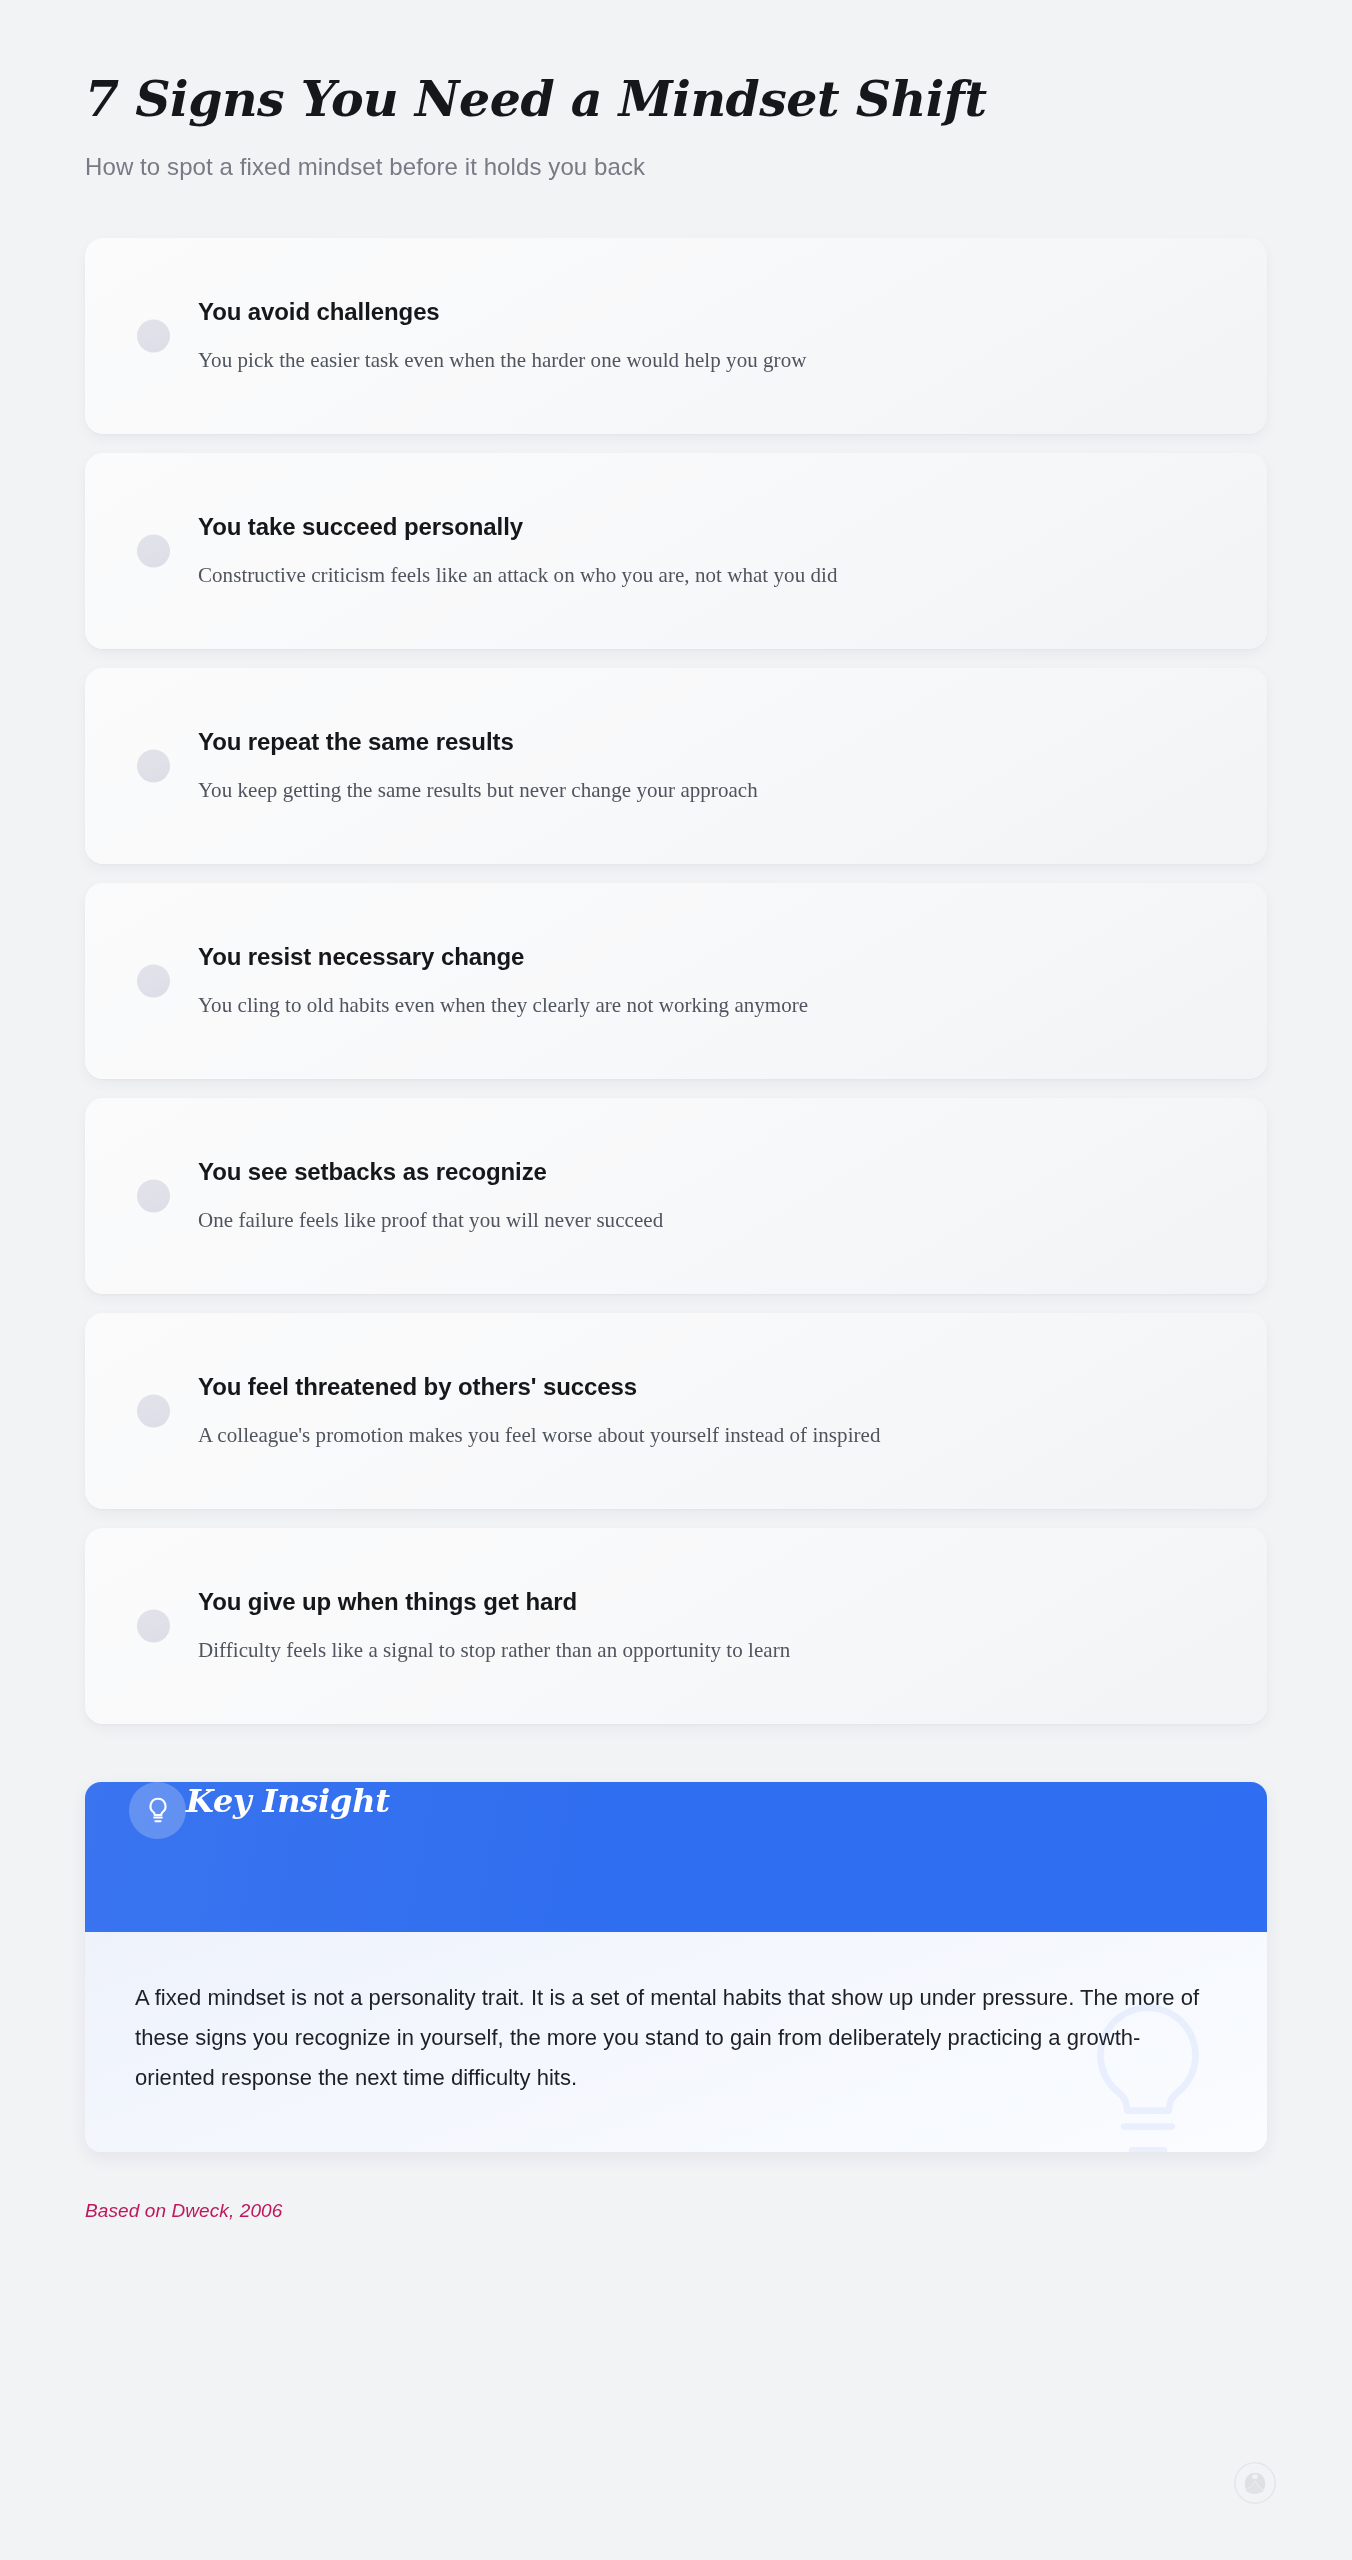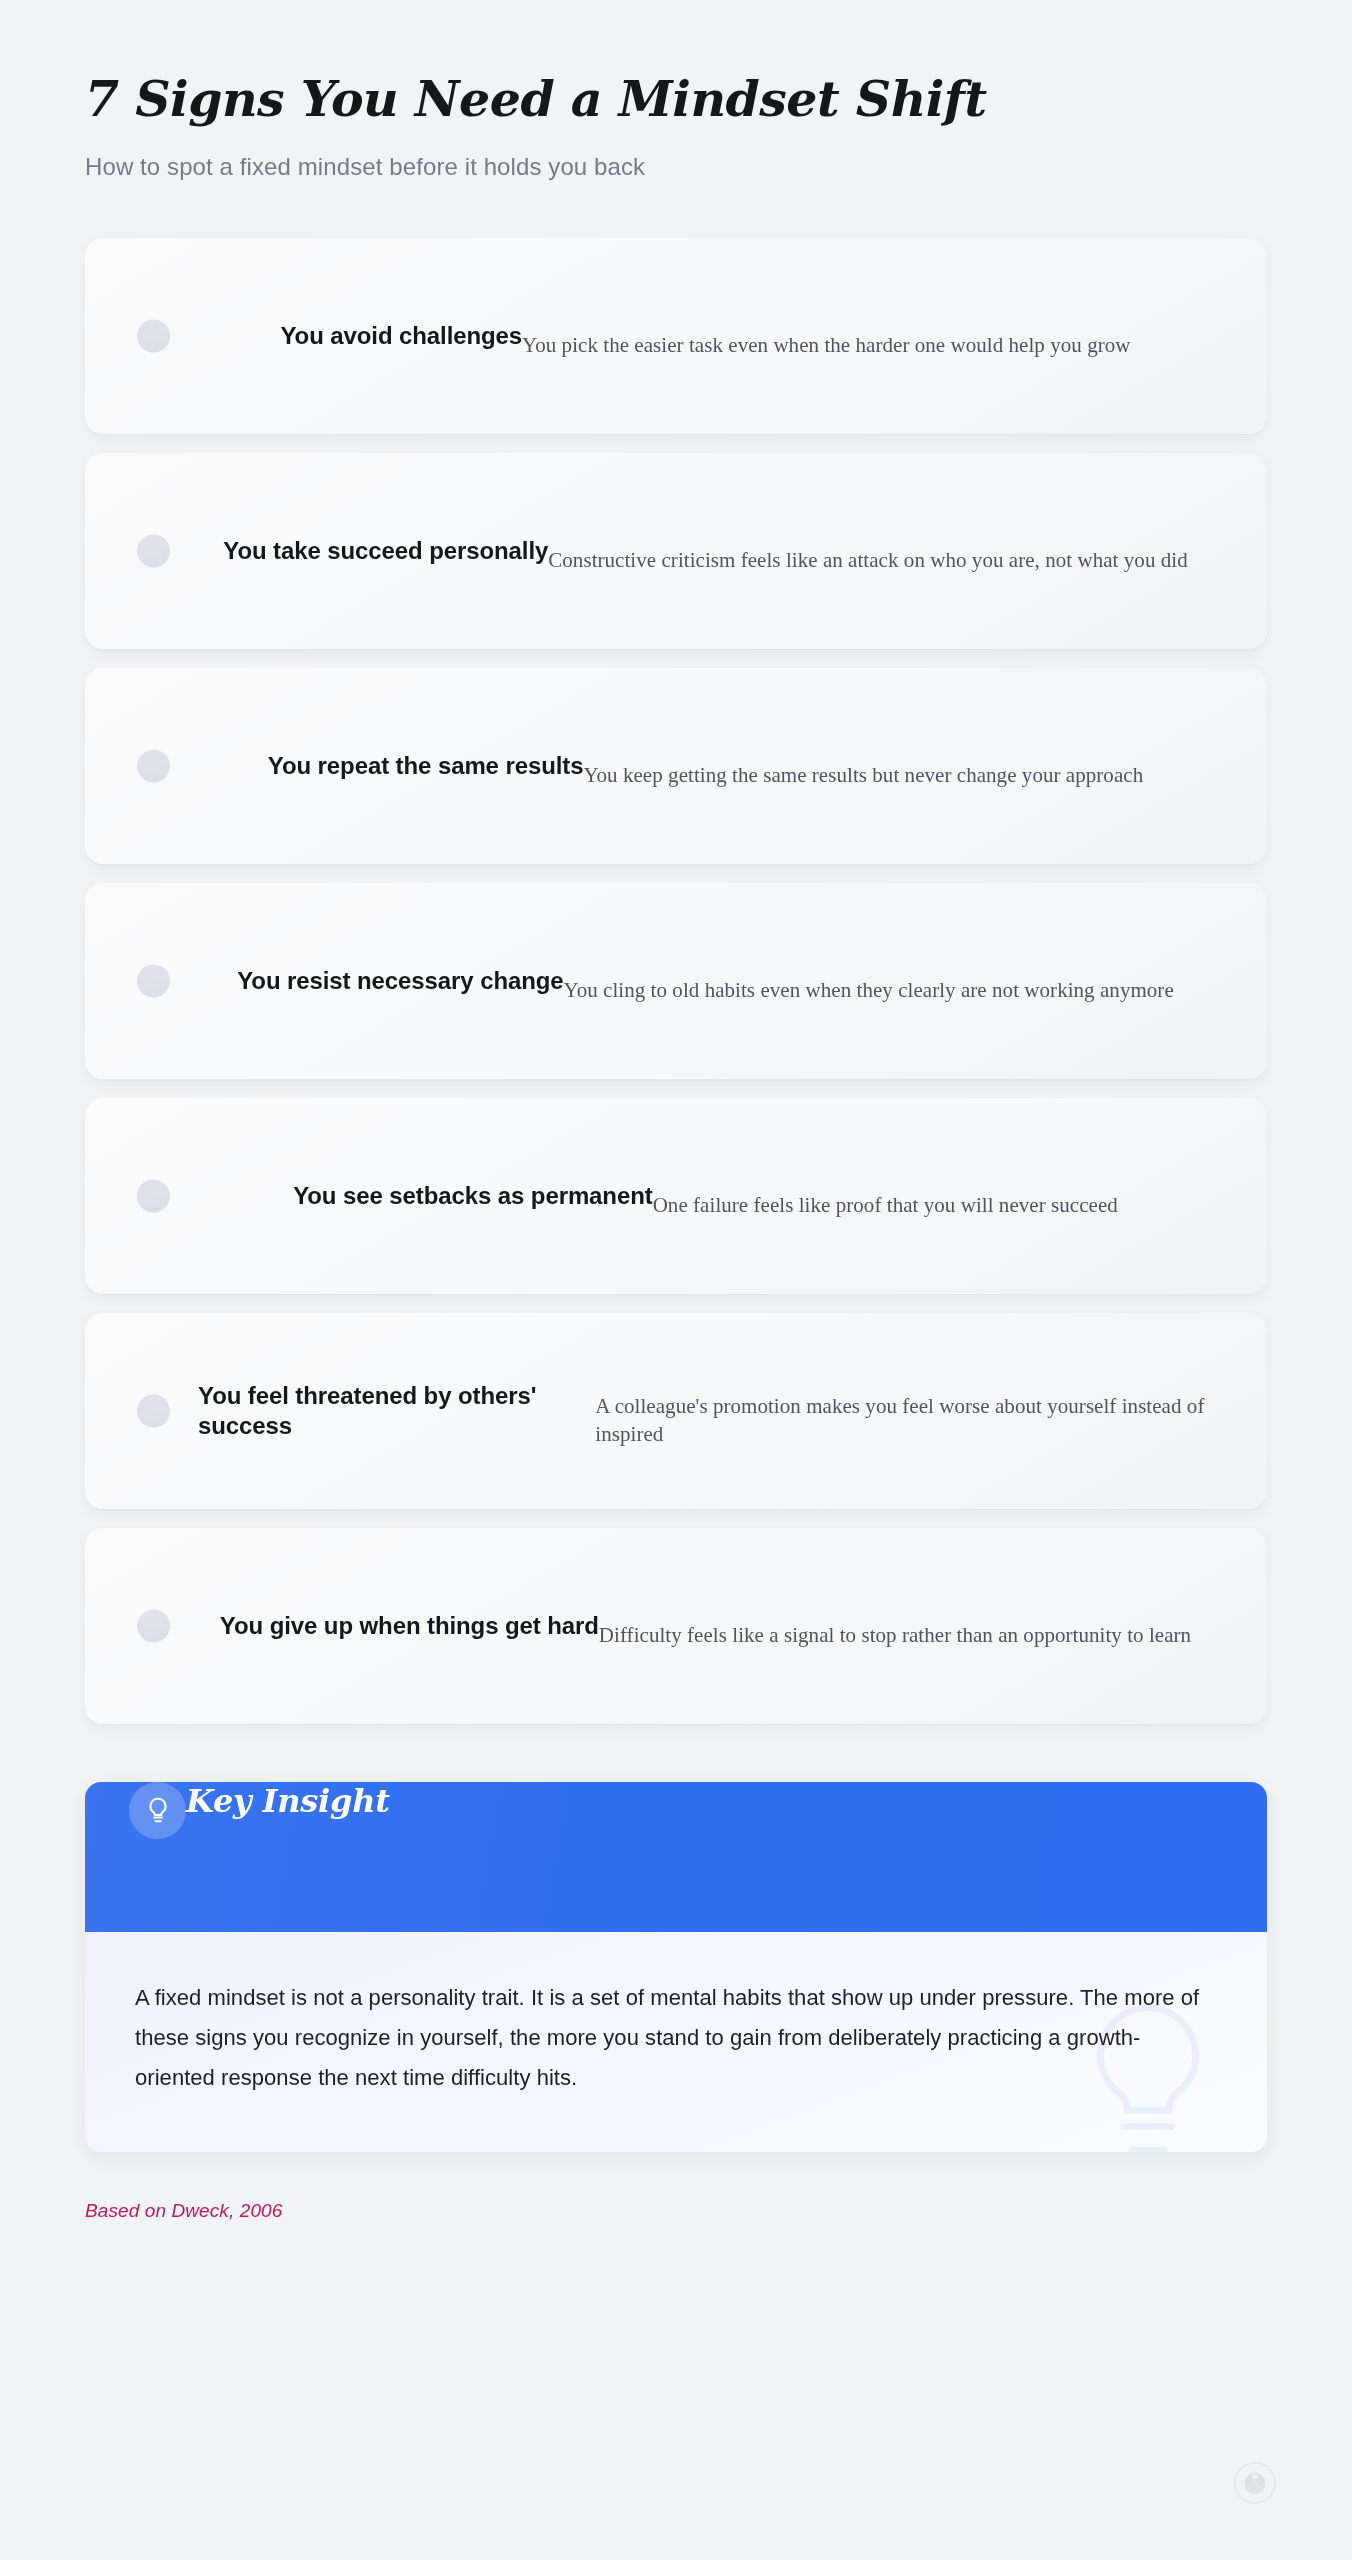--- a/index.html
+++ b/index.html
@@ -55,23 +55,22 @@
 
   .sign-card {
     position: relative;
     min-height: 196px;
     border-radius: 18px;
     background: linear-gradient(150deg, #fbfbfc 0%, #f7f8f9 55%, #f2f3f5 100%);
     box-shadow: 0 5px 14px rgba(24, 31, 48, 0.045),
                 0 1px 2px rgba(24, 31, 48, 0.03);
     padding: 46px 54px 46px 113px;
     display: flex;
-    flex-direction: row;
+    flex-direction: column;
     justify-content: center;
-    align-items: center;
   }
 
   .sign-dot {
     position: absolute;
     left: 52px;
     top: 50%;
     transform: translateY(-50%);
     width: 33px;
     height: 33px;
     border-radius: 50%;
@@ -206,21 +205,21 @@
     </div>
 
     <div class="sign-card">
       <span class="sign-dot"></span>
       <div class="sign-title">You resist necessary change</div>
       <div class="sign-desc">You cling to old habits even when they clearly are not working anymore</div>
     </div>
 
     <div class="sign-card">
       <span class="sign-dot"></span>
-      <div class="sign-title">You see setbacks as permanent</div>
+      <div class="sign-title">You see setbacks as recognize</div>
       <div class="sign-desc">One failure feels like proof that you will never succeed</div>
     </div>
 
     <div class="sign-card">
       <span class="sign-dot"></span>
       <div class="sign-title">You feel threatened by others' success</div>
       <div class="sign-desc">A colleague's promotion makes you feel worse about yourself instead of inspired</div>
     </div>
 
     <div class="sign-card">

